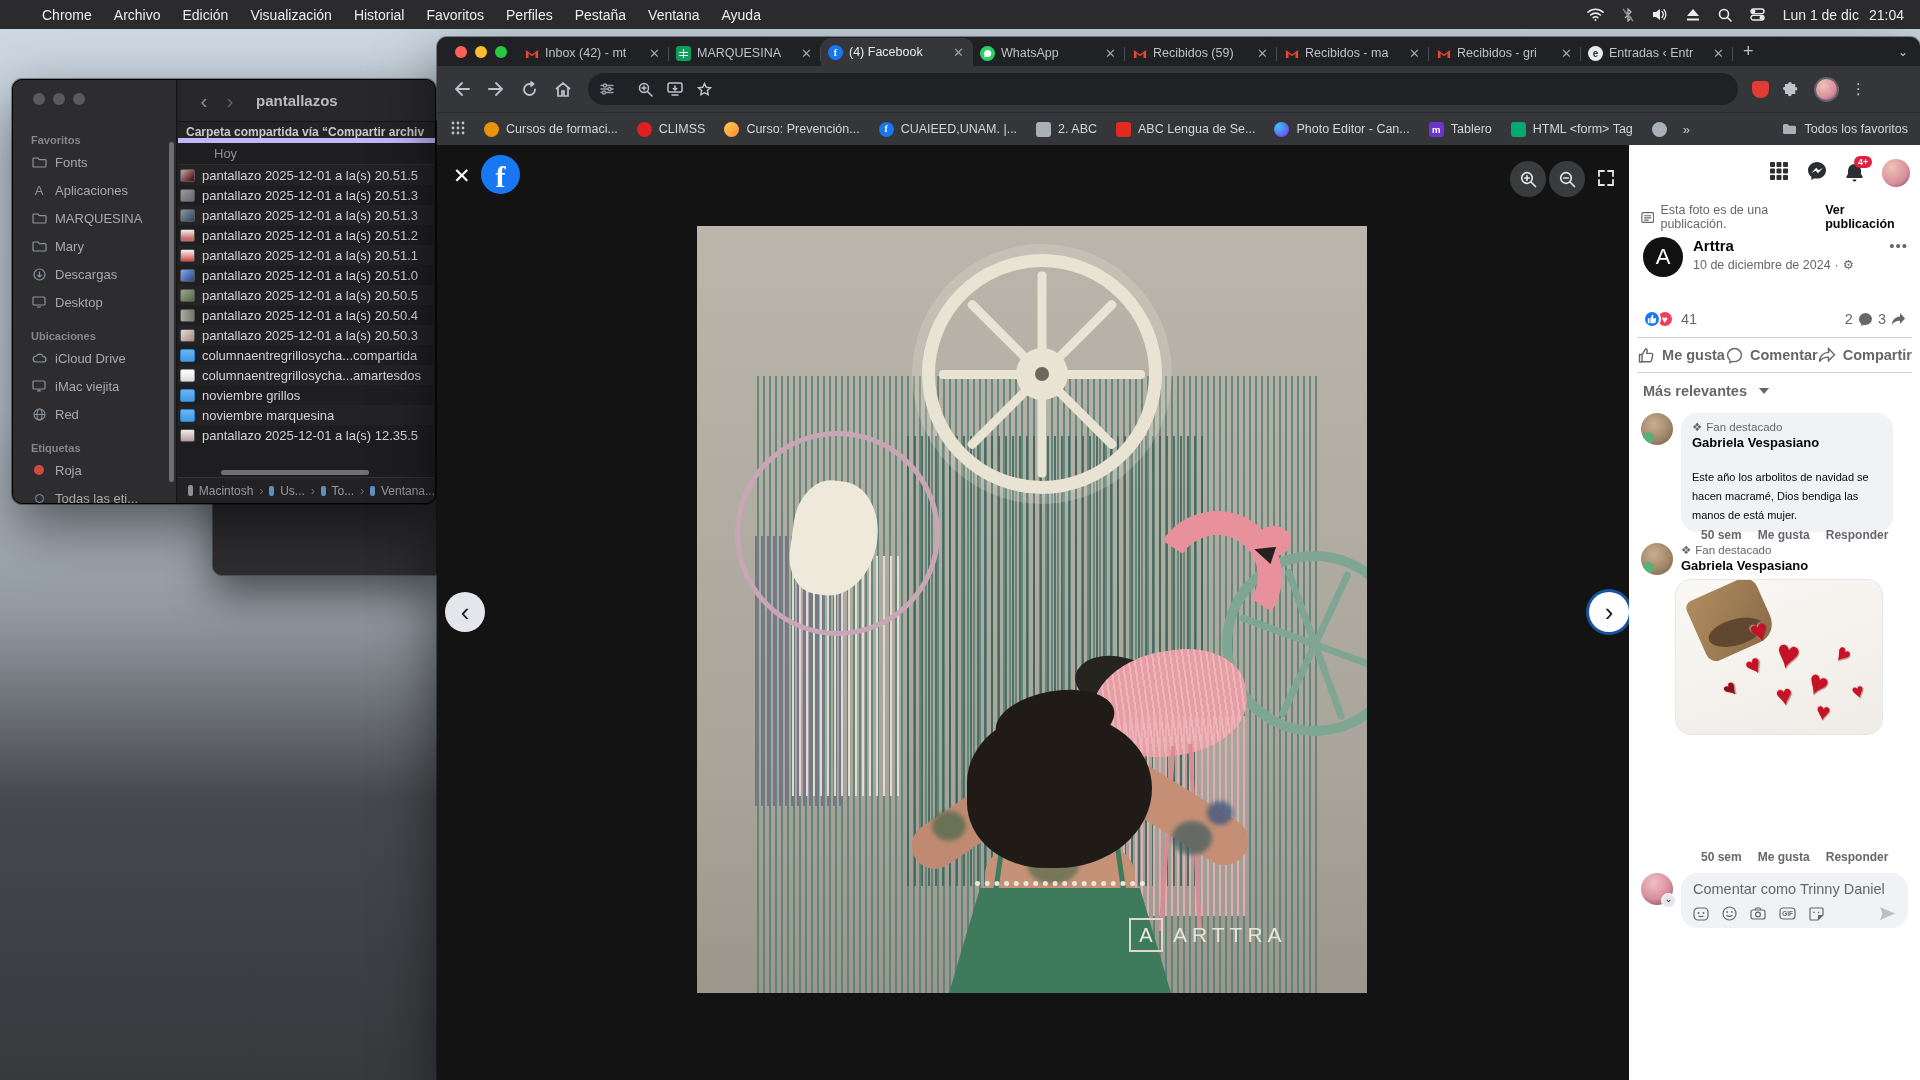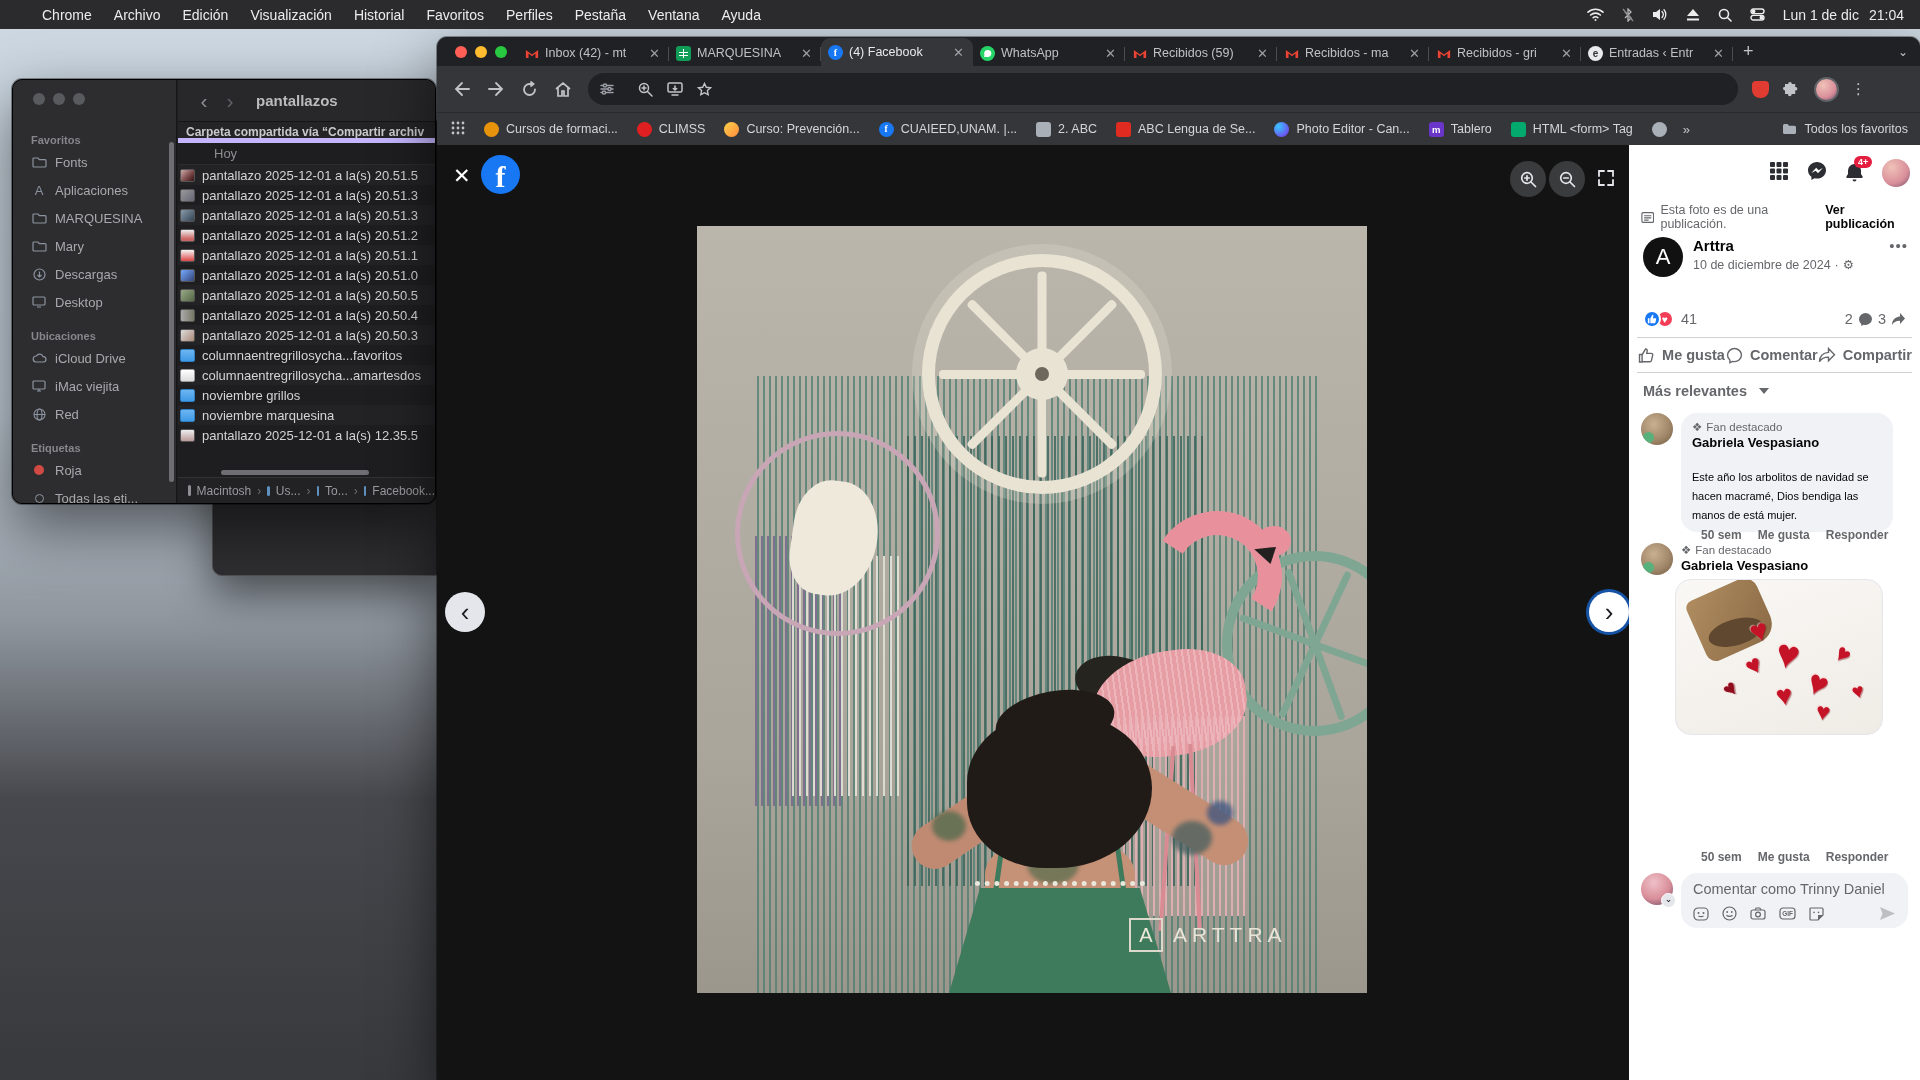--- a/index.html
+++ b/index.html
@@ -452,21 +452,21 @@
         <div class="frow">
             <span class="ficon th8"></span>
             <span>pantallazo 2025-12-01 a la(s) 20.50.4</span>
           </div>
         <div class="frow">
             <span class="ficon th9"></span>
             <span>pantallazo 2025-12-01 a la(s) 20.50.3</span>
           </div>
         <div class="frow">
             <span class="ficon ffolder"></span>
-            <span>columnaentregrillosycha...favoritos</span>
+            <span>columnaentregrillosycha...compartida</span>
           </div>
         <div class="frow">
             <span class="ficon fdoc"></span>
             <span>columnaentregrillosycha...amartesdos</span>
           </div>
         <div class="frow">
             <span class="ficon ffolder"></span>
             <span>noviembre grillos</span>
           </div>
         <div class="frow">
@@ -483,21 +483,21 @@
         <span class="pdisk"></span>
         <span>Macintosh</span>
         <span class="sep">›</span>
           <span class="pfold"></span>
         <span>Us...</span>
         <span class="sep">›</span>
           <span class="pfold"></span>
         <span>To...</span>
         <span class="sep">›</span>
           <span class="pfold"></span>
-        <span>Facebook...</span>
+        <span>Ventana...</span>
       </div>
     </div>
   </div>
 
   <div class="chrome winshadow">
     <div class="tabstrip">
       <div class="tlights">
           <i class="tl-r"></i>
           <i class="tl-y"></i>
           <i class="tl-g"></i>

